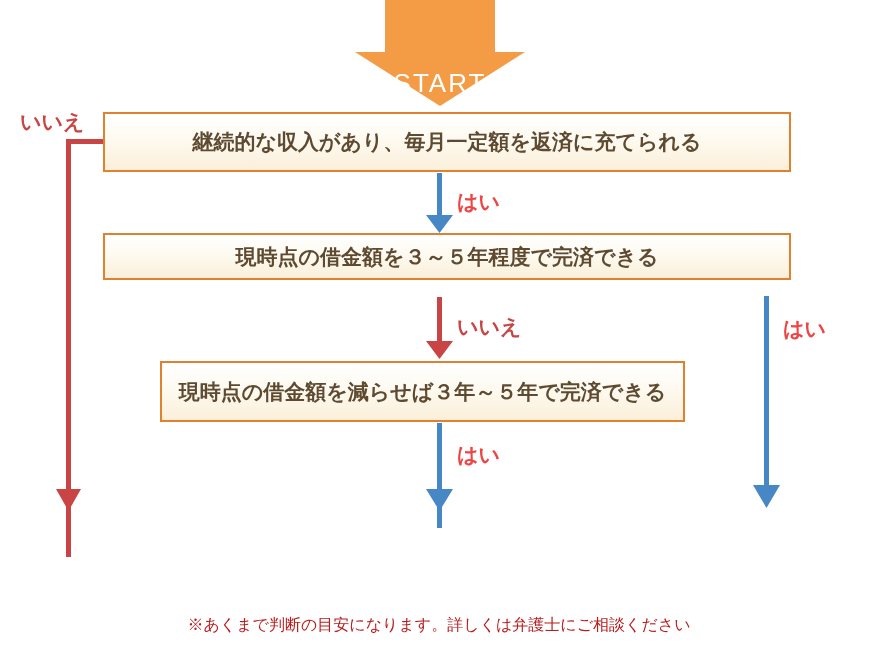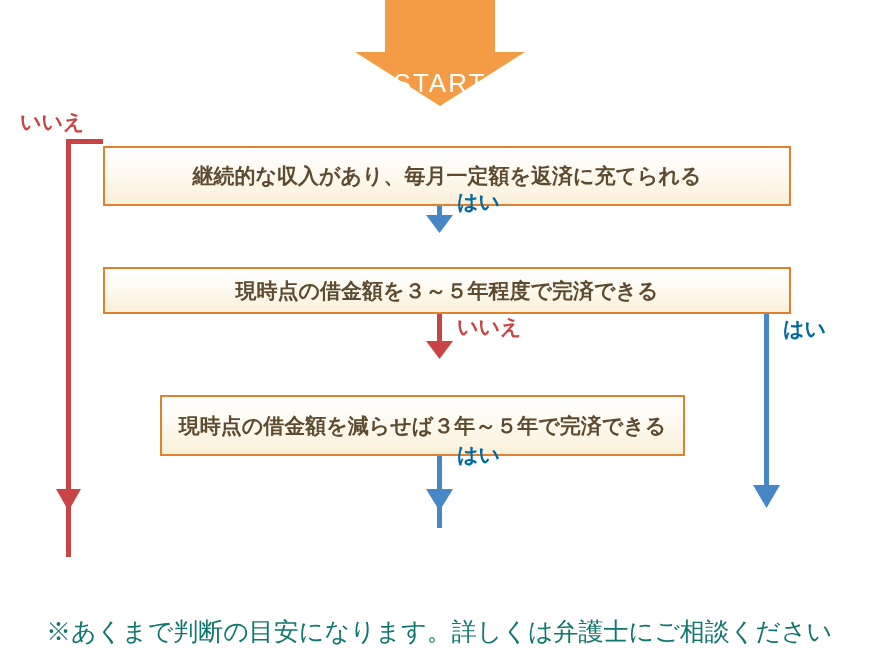--- a/index.html
+++ b/index.html
@@ -32,45 +32,44 @@
     border: 2px solid #E0812F;
     background: linear-gradient(180deg, #FFFFFF 0%, #FEFAF1 45%, #FAEFD9 100%);
     display: flex;
     align-items: center;
     justify-content: center;
     text-align: center;
     font-family: "Liberation Serif", "DejaVu Serif", serif;
     font-weight: 700;
     font-size: 21px;
     color: #5D4A30;
-    margin-top: 34px;
   }
   .box1 { left: 103px; top: 112px; width: 688px; height: 60px; }
   .box2 { left: 103px; top: 233px; width: 688px; height: 47px; }
   .box3 { left: 160px; top: 361px; width: 525px; height: 61px; }
   .edge-label {
     position: absolute;
     font-size: 21px;
     font-weight: 700;
     white-space: nowrap;
   }
   .edge-label.red  { color: #C94444; }
-  .edge-label.blue { color: #0369a1; }
+  .edge-label.blue { color: #ef4444; }
   .lbl-no-left   { left: 20px;  top: 108px; }
   .lbl-yes-1     { left: 457px; top: 188px; }
   .lbl-no-2      { left: 457px; top: 313px; }
   .lbl-yes-right { left: 783px; top: 315px; }
   .lbl-yes-3     { left: 457px; top: 441px; }
   .note {
     position: absolute;
     left: 0; right: 0; top: 615px;
     text-align: center;
     font-family: "Liberation Serif", "DejaVu Serif", serif;
-    font-size: 25px;
-    color: #0f766e;
+    font-size: 16px;
+    color: #b91c1c;
   }
 </style>
 </head>
 <body>
 
 <div class="canvas">
 
   <svg class="layer" viewBox="0 0 878 656" width="878" height="656">
 
     <polygon points="385,0 495,0 495,52 525,52 440,106 355,52 385,52" fill="#F49C45"></polygon>

